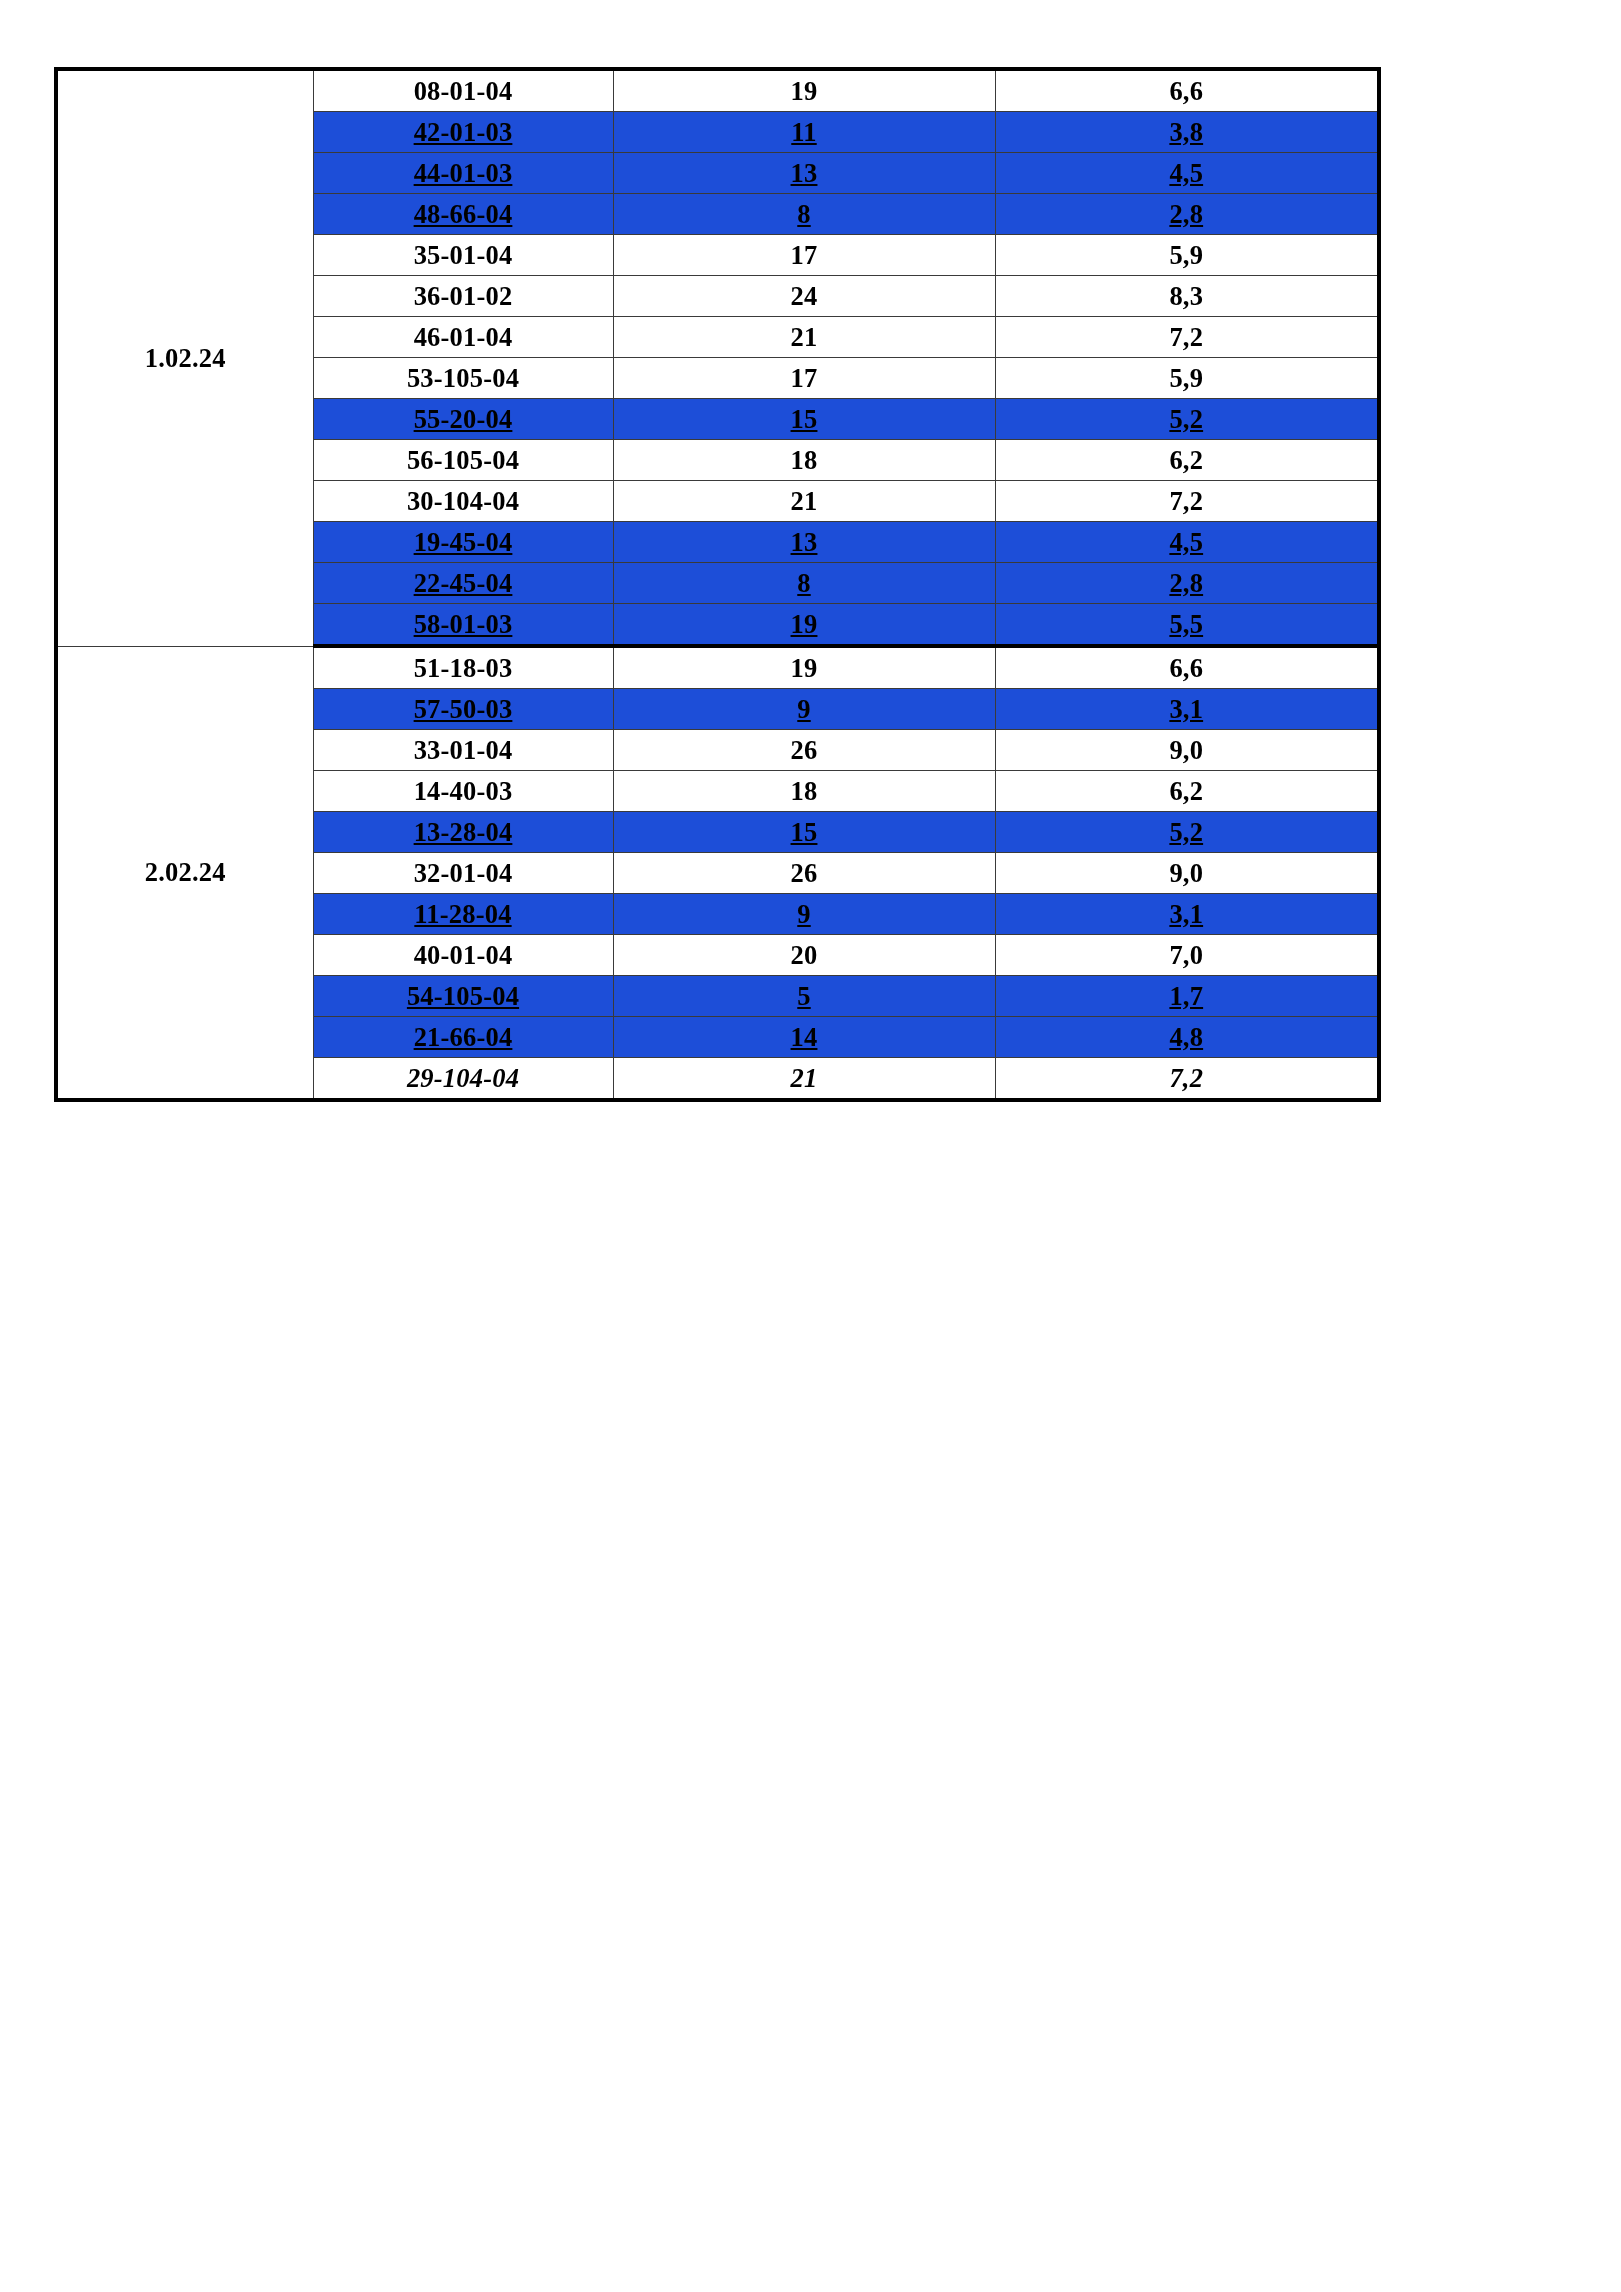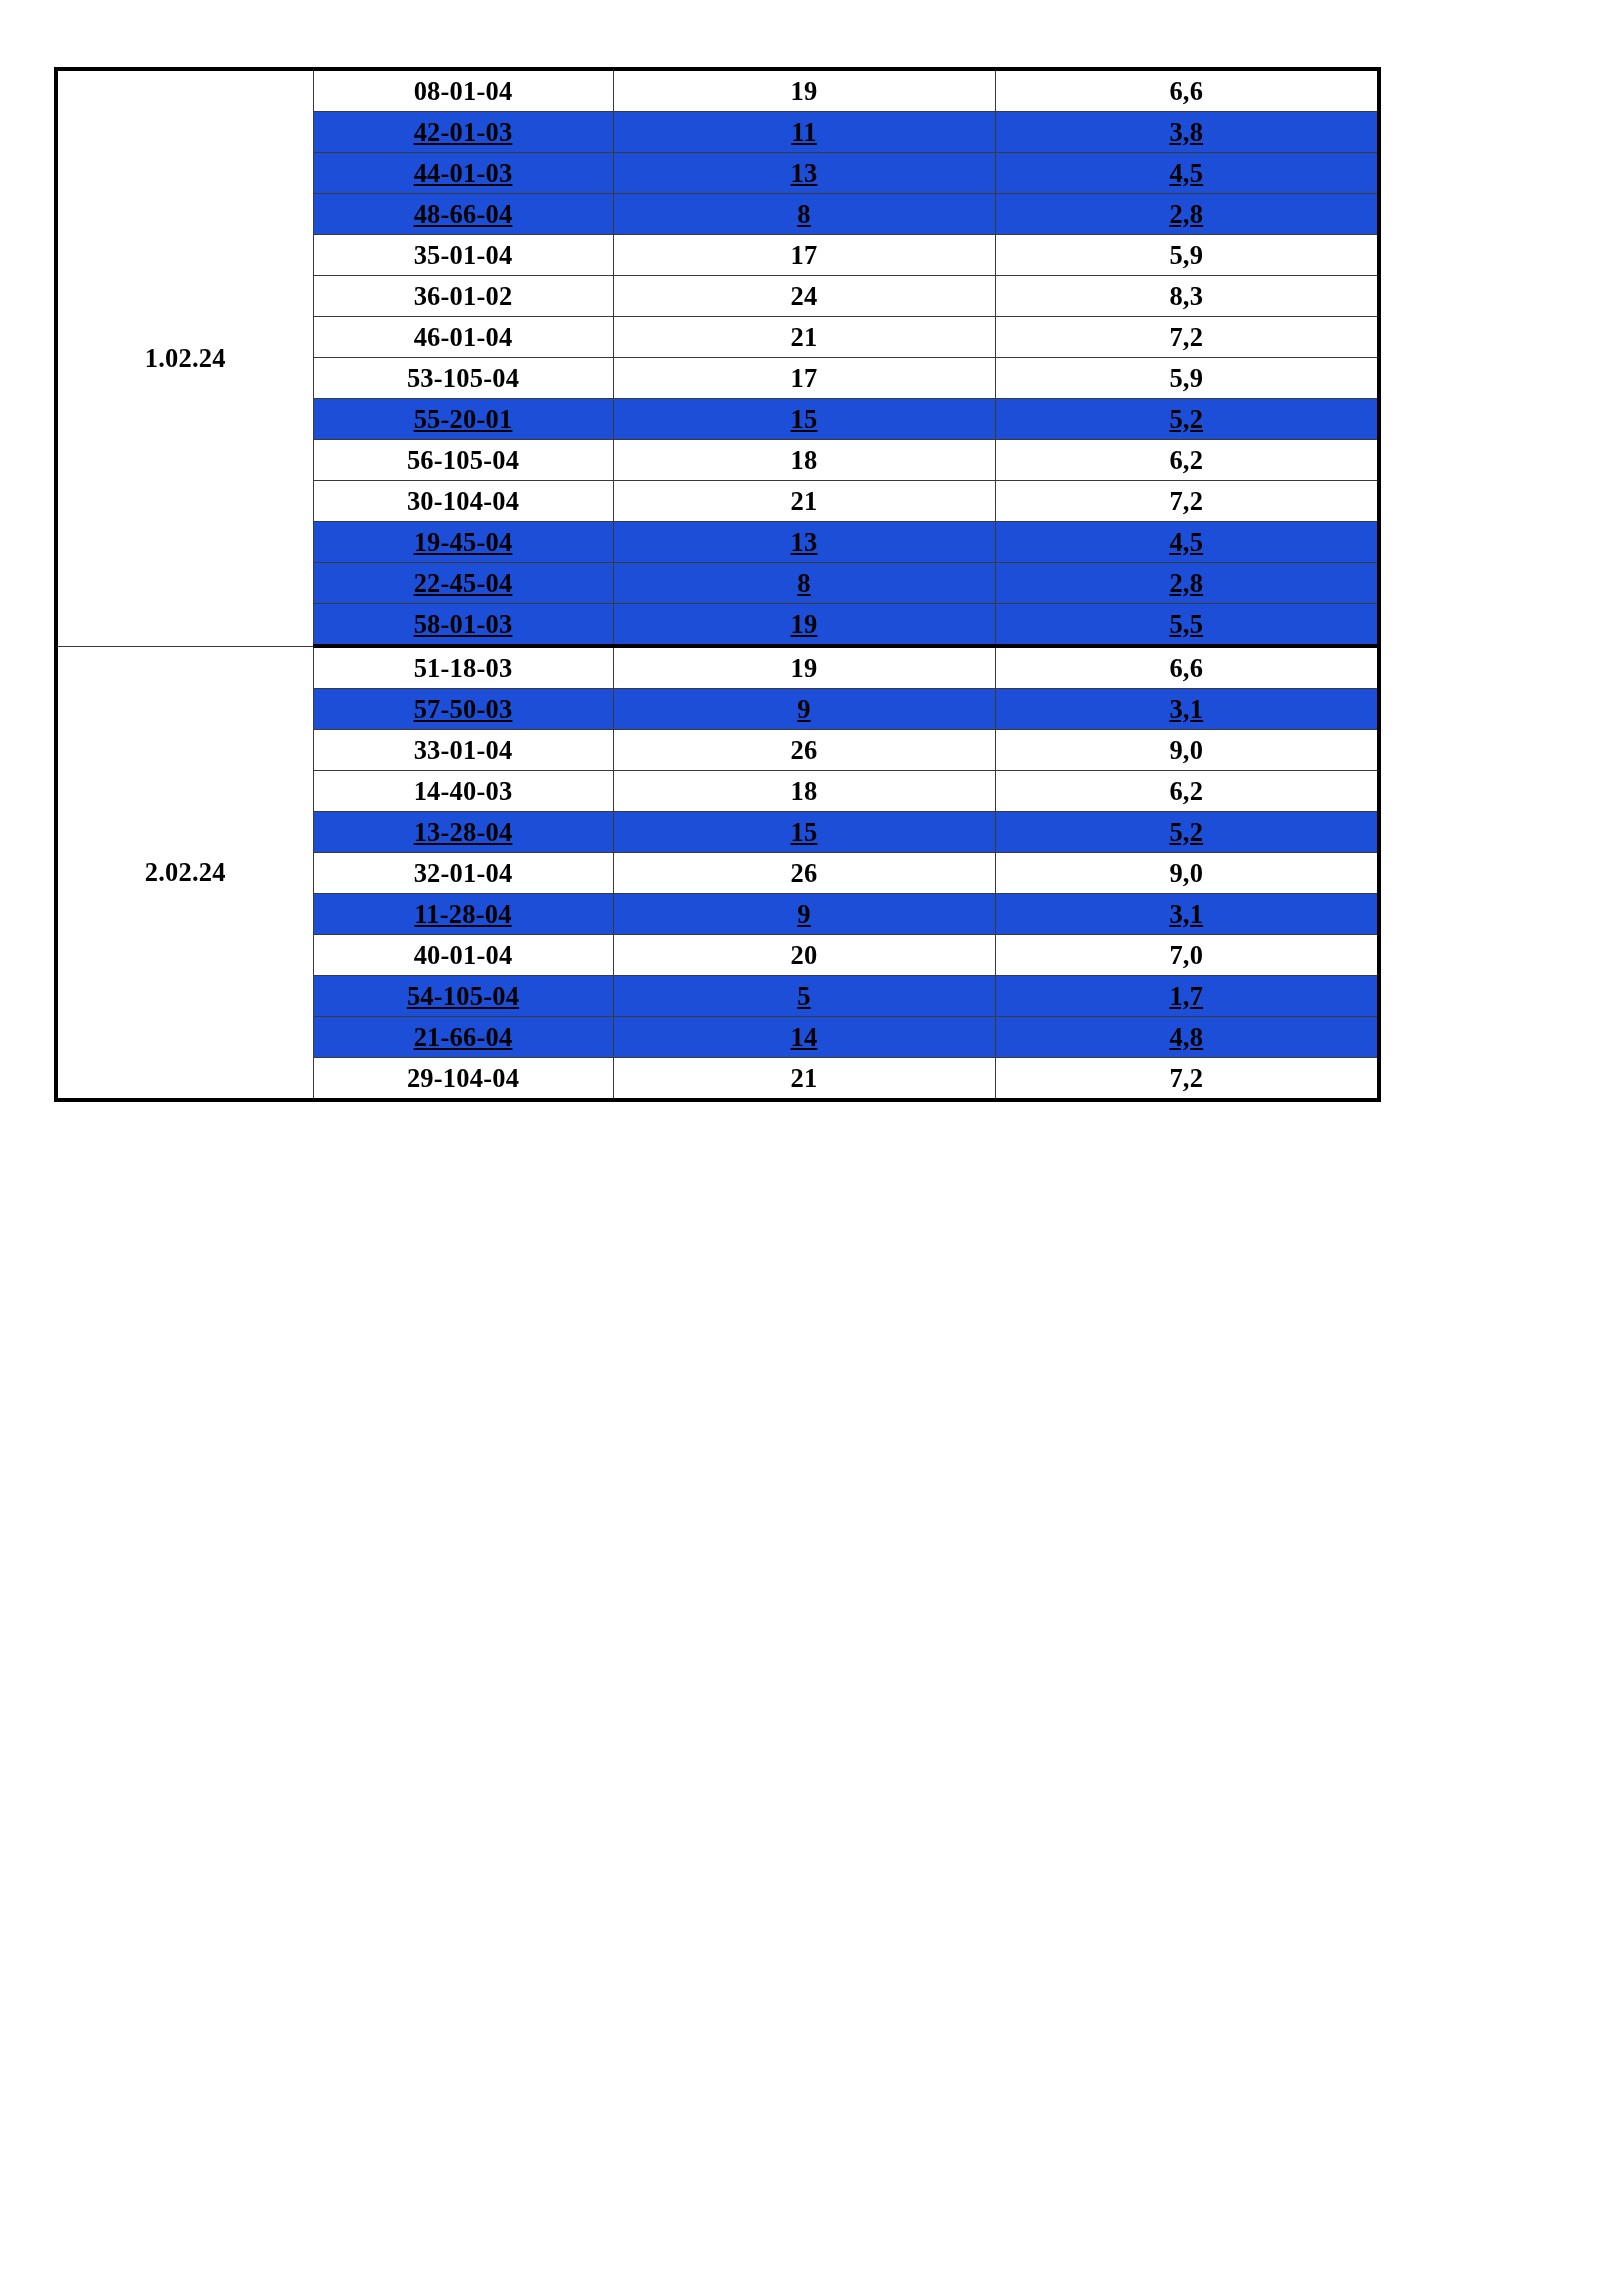--- a/index.html
+++ b/index.html
@@ -54,21 +54,21 @@
     font-weight: bold;
     line-height: 1.0;
     white-space: nowrap;
     letter-spacing: 0.2px;
   }
 
   
   table.data-table tr td:first-child { border-left: none; }
   table.data-table tr td:last-child  { border-right: none; }
   table.data-table tr:first-child td { border-top: none; margin-top: 18px; }
-  table.data-table tr:last-child td  { border-bottom: none; }
+  table.data-table tr:last-child td  { border-bottom: none; font-style: italic; }
 
   td.date-cell {
     font-size: 26.5px;
     font-weight: bold;
     border-left: none;
   }
 
   
   tr.group-end td {
     border-bottom: 4.4px solid #000;
@@ -135,21 +135,21 @@
             <td class="cell-code plain-cell">46-01-04</td>
             <td class="cell-quantity plain-cell">21</td>
             <td class="cell-value plain-cell">7,2</td>
           </tr>
           <tr>
             <td class="cell-code plain-cell">53-105-04</td>
             <td class="cell-quantity plain-cell">17</td>
             <td class="cell-value plain-cell">5,9</td>
           </tr>
           <tr class="shaded">
-            <td class="cell-code shaded-cell">55-20-01</td>
+            <td class="cell-code shaded-cell">55-20-04</td>
             <td class="cell-quantity shaded-cell">15</td>
             <td class="cell-value shaded-cell">5,2</td>
           </tr>
           <tr>
             <td class="cell-code plain-cell">56-105-04</td>
             <td class="cell-quantity plain-cell">18</td>
             <td class="cell-value plain-cell">6,2</td>
           </tr>
           <tr>
             <td class="cell-code plain-cell">30-104-04</td>

